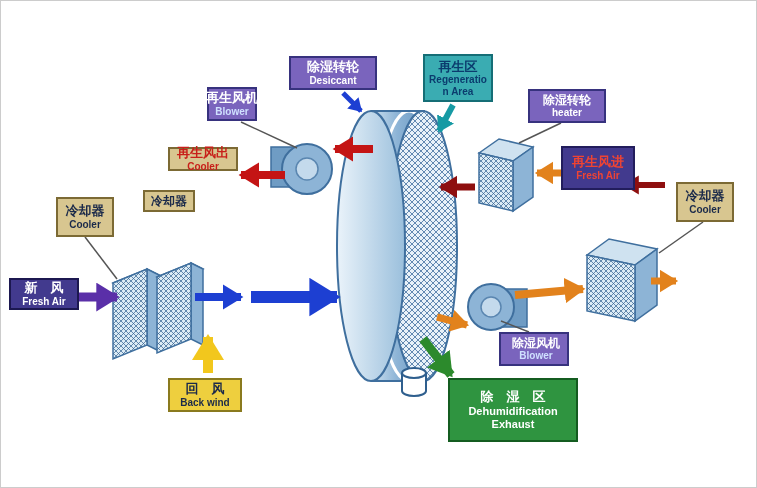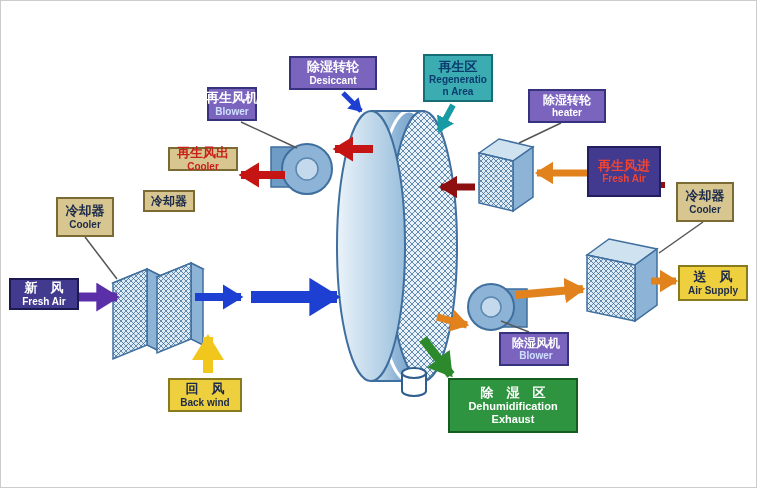--- a/index.html
+++ b/index.html
@@ -15,32 +15,32 @@
   .label .en{font-size:10px;}
 
   .lbl-desiccant{left:288px;top:55px;width:88px;height:34px;background:var(--label-purple,#7a64bd);border-color:#37327e;color:#fff;}
   .lbl-regen-area{left:422px;top:53px;width:70px;height:48px;background:var(--label-teal,#3aacb2);border-color:#156e76;color:#0b3c6e;}
   .lbl-regen-area .en{word-break:break-all;}
   .lbl-regen-blower{left:206px;top:86px;width:50px;height:34px;background:var(--label-purple,#7a64bd);border-color:#37327e;color:#fff;}
   .lbl-regen-blower .en{color:#cfe0ff;}
   .lbl-regen-heater{left:527px;top:88px;width:78px;height:34px;background:var(--label-purple,#7a64bd);border-color:#37327e;color:#fff;}
   .lbl-regen-heater .zh{font-size:12px;}
   .lbl-exhaust{left:167px;top:146px;width:70px;height:24px;background:var(--label-tan,#d8c690);border-color:#7c6a34;color:var(--text-red,#c8201a);}
-  .lbl-regen-fresh-air{left:586px;top:145px;width:74px;height:51px;background:var(--label-indigo,#423a8e);border-color:#221d5c;color:#ef4433;}
+  .lbl-regen-fresh-air{left:560px;top:145px;width:74px;height:44px;background:var(--label-indigo,#423a8e);border-color:#221d5c;color:#ef4433;}
   .lbl-cooler-left{left:55px;top:196px;width:58px;height:40px;background:var(--label-tan,#d8c690);border-color:#7c6a34;color:#1b2a4a;}
   .lbl-cooler-mid{left:142px;top:189px;width:52px;height:22px;background:var(--label-tan,#d8c690);border-color:#7c6a34;color:#1b2a4a;}
   .lbl-cooler-mid .zh{font-size:12px;}
   .lbl-cooler-right{left:675px;top:181px;width:58px;height:40px;background:var(--label-tan,#d8c690);border-color:#7c6a34;color:#1b2a4a;}
   .lbl-fresh-air{left:8px;top:277px;width:70px;height:32px;background:var(--label-indigo,#423a8e);border-color:#1c1850;color:#fff;}
   .lbl-air-supply{left:677px;top:264px;width:70px;height:36px;background:var(--label-yellow,#eecf3e);border-color:#8a7a1e;color:#1b2a4a;}
   .lbl-back-wind{left:167px;top:377px;width:74px;height:34px;background:var(--label-yellow,#eecf3e);border-color:#8a7a1e;color:#1b2a4a;}
   .lbl-dehum-blower{left:498px;top:331px;width:70px;height:34px;background:var(--label-purple,#7a64bd);border-color:#37327e;color:#fff;padding-left:6px;}
   .lbl-dehum-blower .zh{font-size:12px;}
   .lbl-dehum-blower .en{color:#cfe0ff;}
-  .lbl-dehum-district{left:447px;top:377px;width:130px;height:55px;background:var(--label-green,#2f9440);border-color:#145c20;color:#fff;}
+  .lbl-dehum-district{left:447px;top:377px;width:130px;height:64px;background:var(--label-green,#2f9440);border-color:#145c20;color:#fff;}
   .lbl-dehum-district .en{font-size:11px;}
 
   .watermark{position:absolute;left:112px;top:188px;z-index:30;font-weight:bold;font-size:40px;
     line-height:1.13;letter-spacing:3px;color:var(--watermark-blue,#1e74d0);
     font-family:"DejaVu Sans","Liberation Sans",sans-serif;
     text-shadow:-2px -2px 0 #fff,2px -2px 0 #fff,-2px 2px 0 #fff,2px 2px 0 #fff,
                 0 -2px 0 #fff,0 2px 0 #fff,-2px 0 0 #fff,2px 0 0 #fff;}
   .watermark span{display:block;text-decoration:underline;text-decoration-thickness:3px;text-underline-offset:5px;}
 </style>
 </head>
@@ -208,24 +208,20 @@
   <div class="label lbl-cooler-right">
     <span class="zh">冷却器</span>
     <span class="en">Cooler</span>
   </div>
 
   <div class="label lbl-fresh-air">
     <span class="zh">新　风</span>
     <span class="en">Fresh Air</span>
   </div>
 
-  <div class="label lbl-air-supply">
-    <span class="zh">送　风</span>
-    <span class="en">Air Supply</span>
-  </div>
 
   <div class="label lbl-back-wind">
     <span class="zh">回　风</span>
     <span class="en">Back wind</span>
   </div>
 
   <div class="label lbl-dehum-blower">
     <span class="zh">除湿风机</span>
     <span class="en">Blower</span>
   </div>

